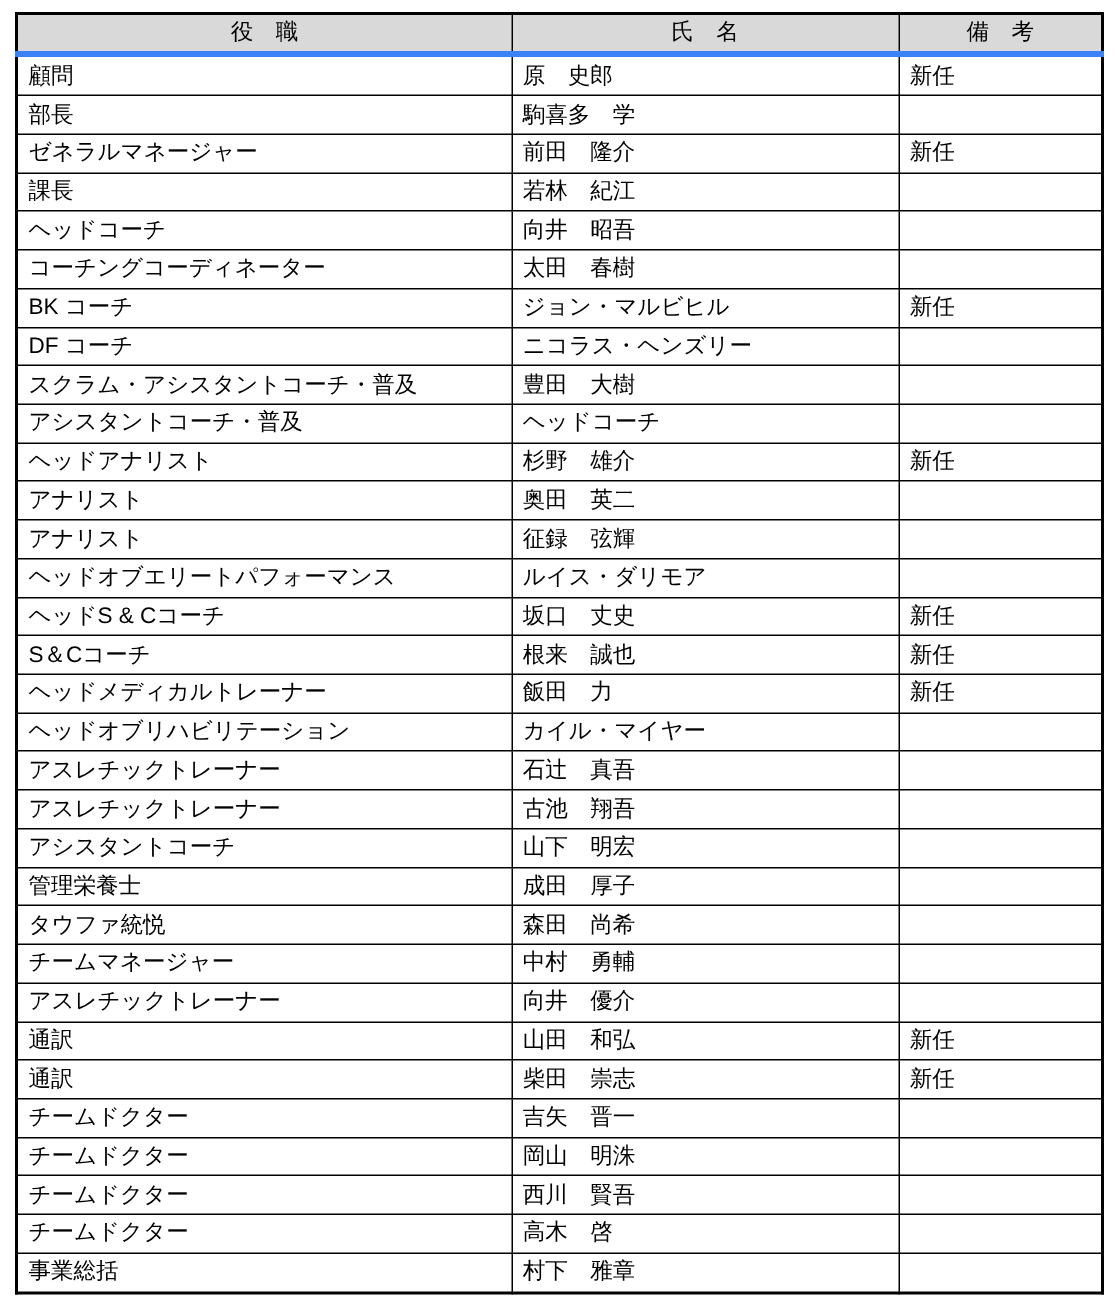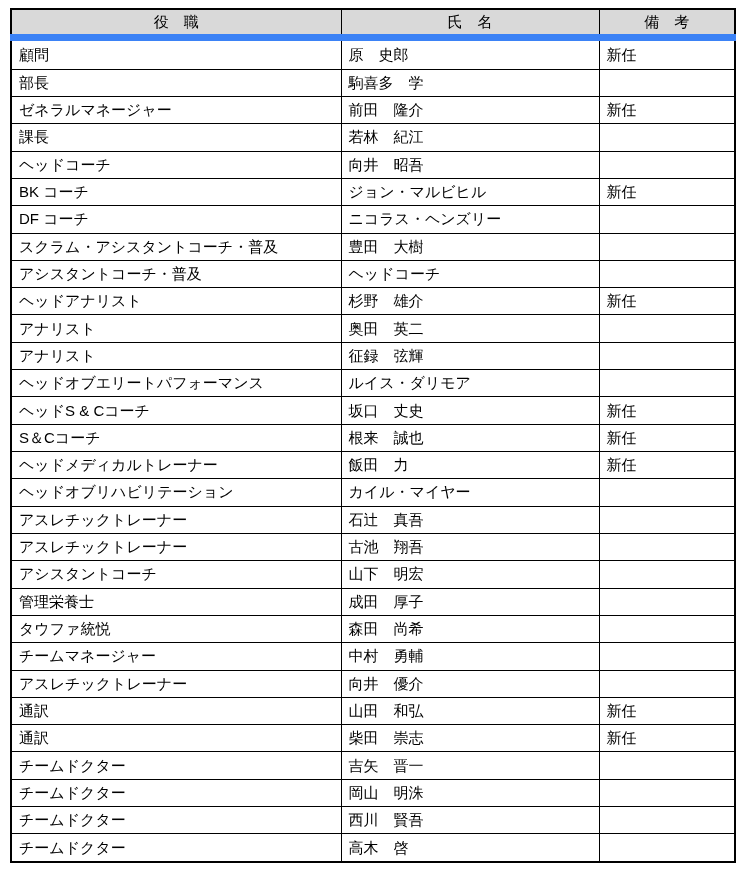--- a/index.html
+++ b/index.html
@@ -40,21 +40,21 @@
     vertical-align: middle;
     white-space: pre;
     overflow: hidden;
   }
   thead th {
     background: #d9d9d9;
     font-weight: normal;
     text-align: center;
     height: 24px;
     padding: 0;
-    border-bottom: 7px solid #3b82f6;
+    border-bottom: 4px solid #3b82f6;
   }
   tbody td {
     padding: 0 2px 0 7px;
     text-align: left;
     font-weight: normal;
   }
 </style>
 </head>
 <body>
 
@@ -96,20 +96,25 @@
     <td>若林　紀江</td>
     <td></td>
   </tr>
 
   <tr>
     <td>ヘッドコーチ</td>
     <td>向井　昭吾</td>
     <td></td>
   </tr>
 
+  <tr>
+    <td>コーチングコーディネーター</td>
+    <td>太田　春樹</td>
+    <td></td>
+  </tr>
 
 
   <tr>
     <td>BK コーチ</td>
     <td>ジョン・マルビヒル</td>
     <td>新任</td>
   </tr>
 
   <tr>
     <td>DF コーチ</td>
@@ -249,15 +254,20 @@
     <td>西川　賢吾</td>
     <td></td>
   </tr>
 
   <tr>
     <td>チームドクター</td>
     <td>高木　啓</td>
     <td></td>
   </tr>
 
+  <tr>
+    <td>事業総括</td>
+    <td>村下　雅章</td>
+    <td></td>
+  </tr>
 </tbody>
   </table>
 </div>
 
 </body></html>

